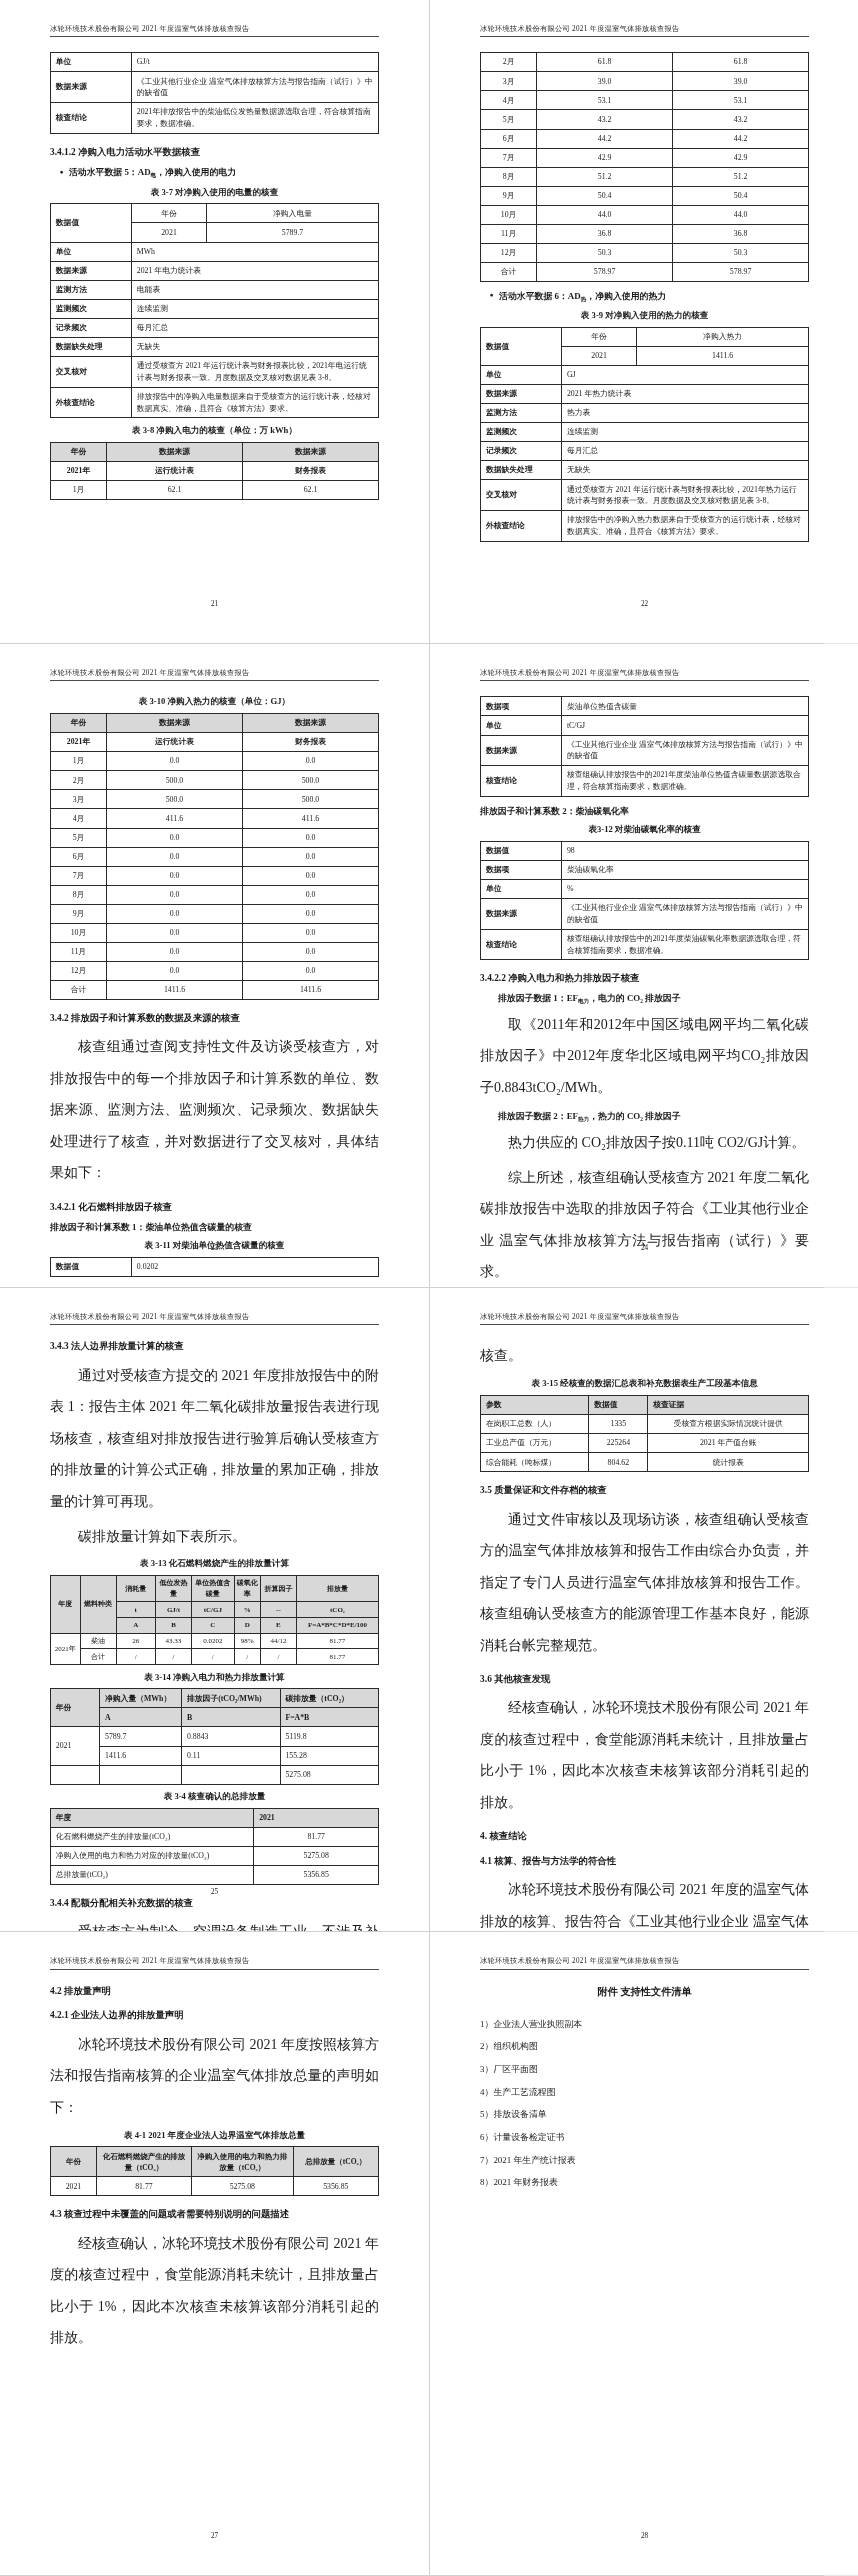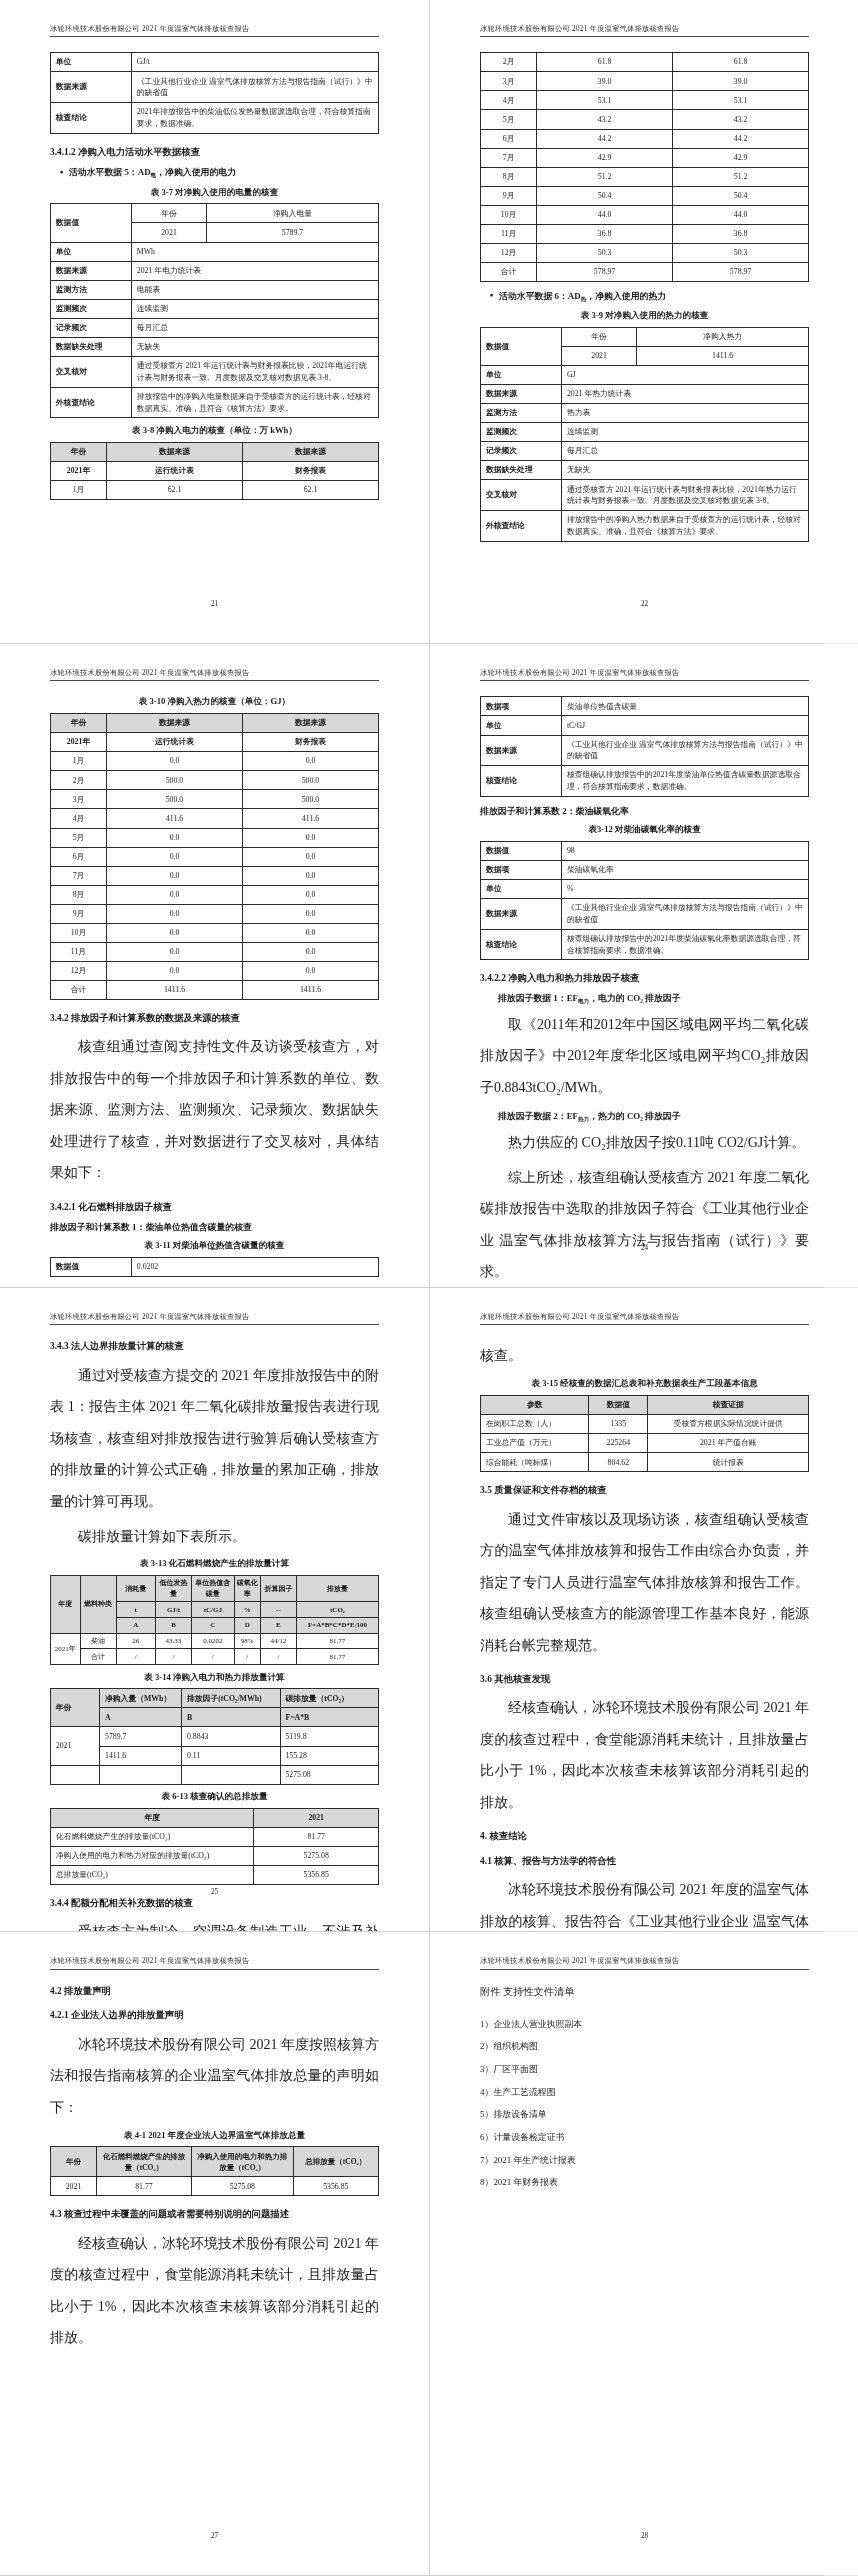--- a/index.html
+++ b/index.html
@@ -24,34 +24,34 @@
   .sub { font-size:5.6px; vertical-align:-2.1px; font-weight:bold; }
   .cap { text-align:center; font-weight:bold; font-size:8.6px; margin:6.4px 0 4.8px; }
   .para { font-size:14px; line-height:2.25; text-indent:2em; text-align:justify; margin:3.2px 0; }
   .cont { text-indent:0; }
   .bline { font-weight:bold; font-size:8.9px; margin:7.5px 0 4.3px; }
   .bline-ind { font-weight:bold; font-size:8.9px; margin:6.4px 0 3.2px; text-indent:2em; }
   table { width:100%; border-collapse:collapse; table-layout:fixed; }
   td { border:0.8px solid #2a2a2a; font-size:7.8px; line-height:1.5; padding:3.2px 4.8px; vertical-align:middle; word-break:break-all; }
   .kvt .kl { font-weight:bold; }
   .ctr { text-align:center; }
-  .th-row td { background:#d8d8d8; font-weight:bold; text-align:center; }
+  .th-row td { background:#d8d8d8; font-weight:bold; }
   .bold-row td { font-weight:bold; text-align:center; }
   .mot td { text-align:center; padding:3.2px 3.2px; }
   .c-lbl { width:81px; } .c-yr { width:75px; } .c-mon { width:56px; }
   .t313 td { font-size:7px; padding:2.1px 1.6px; text-align:center; }
   .t314 td { text-align:left; }
   .t313b tbody td:first-child { text-align:left; }
   .t313b tbody td:last-child { text-align:center; }
   .t315 tbody td:first-child { text-align:left; }
   .t315 tbody td { text-align:center; }
   .t41 td { text-align:center; }
   .t41 .th-row td { font-size:7.5px; padding:3.2px 2.7px; }
   .pno { position:absolute; bottom:35px; left:0; right:0; text-align:center; font-size:7.2px; }
-  .att-title { font-weight:normal; font-size:10.2px; margin:3px 0 14px; }
+  .att-title { font-weight:bold; font-size:10.2px; margin:3px 0 14px;text-align:center; }
   .att-item { font-size:8.9px; line-height:2.55; }
 </style>
 </head>
 <body>
 
 <div id="canvas">
 
   <div class="page">
     <div class="phead"><span>冰轮环境技术股份有限公司 2021 年度温室气体排放核查报告</span></div>
     <table class="kvt">
@@ -570,21 +570,21 @@
           <td>155.28</td>
         </tr>
         <tr>
           <td></td>
           <td></td>
           <td></td>
           <td>5275.08</td>
         </tr>
       </tbody>
     </table>
-    <div class="cap">表 6-13  核查确认的总排放量</div>
+    <div class="cap">表 3-4  核查确认的总排放量</div>
     <table class="t313b">
       <colgroup>
           <col style="width:62%">
           <col style="width:38%">
         </colgroup>
       <thead>
         <tr class="th-row">
           <td>年度</td>
           <td>2021</td>
         </tr>

